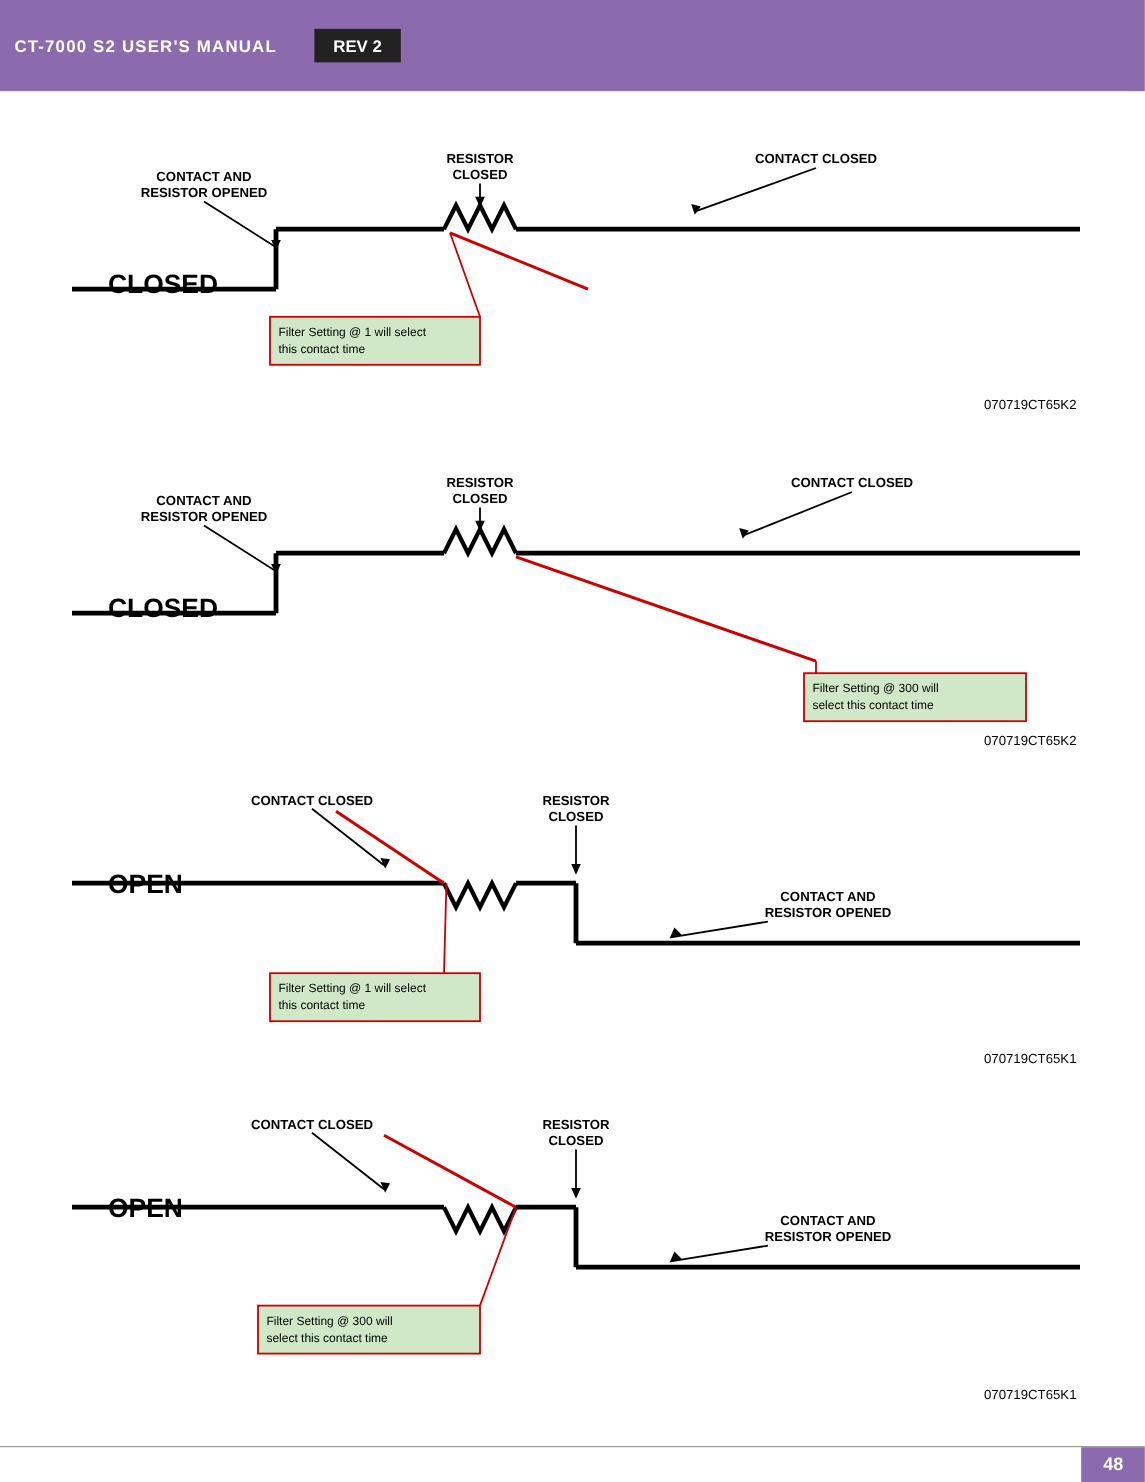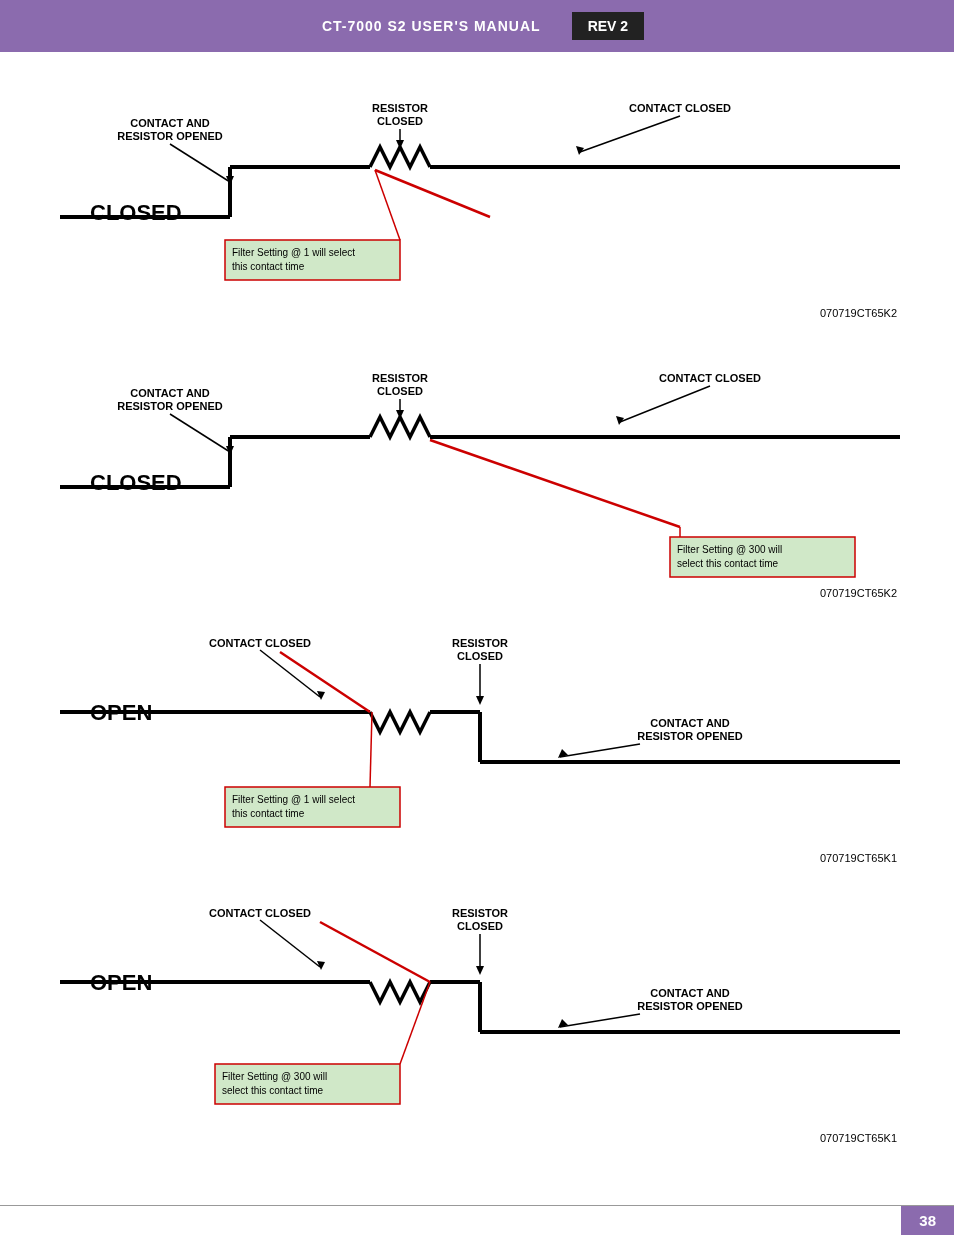--- a/index.html
+++ b/index.html
@@ -8,23 +8,23 @@
       min-height: 1235px;
       background: #fff;
       font-family: Arial, sans-serif;
       position: relative;
     }
 
     
     .header {
       background: #8B6BAE;
       display: flex;
-      justify-content: center;
+      justify-content: flex-start;
       align-items: center;
-      padding: 12px 0;
+      padding: 24px 0;
     }
     .header-title {
       color: #fff;
       font-weight: bold;
       font-size: 14px;
       letter-spacing: 1px;
       padding: 6px 12px;
     }
     .header-rev {
       background: #222;
@@ -258,15 +258,15 @@
 
         <line x1="340" y1="182" x2="370" y2="100" stroke="#cc0000" stroke-width="1.5"></line>
 
         <text x="760" y="260" font-size="11" font-family="Arial" fill="#000">070719CT65K1</text>
       </svg>
     </div>
 
   </div>
 
   <div class="footer">
-    <div class="footer-page">38</div>
+    <div class="footer-page">48</div>
   </div>
 </div>
 
 </body></html>

